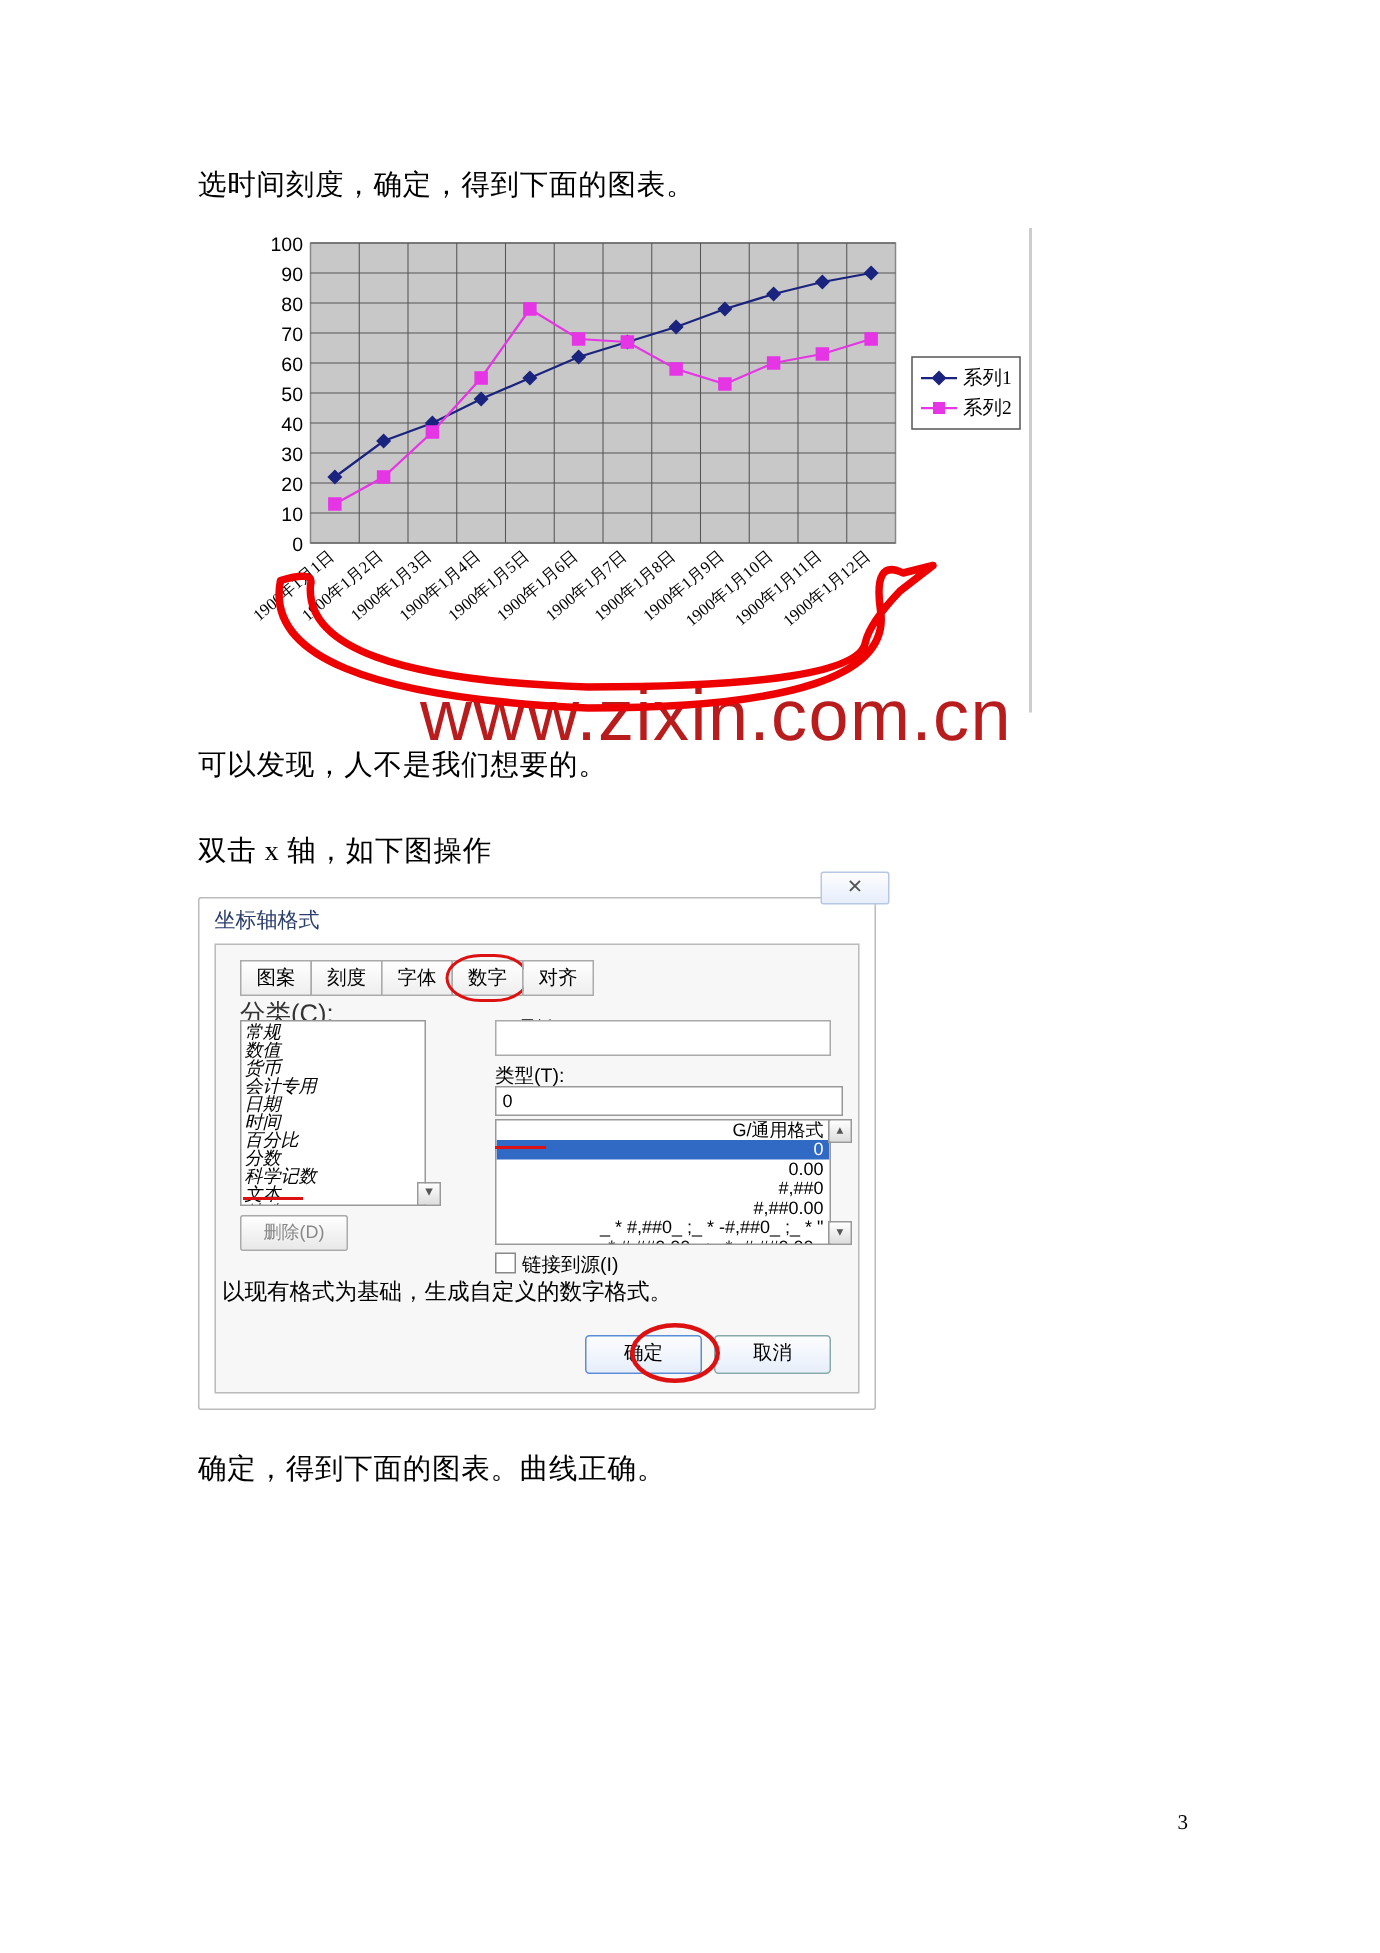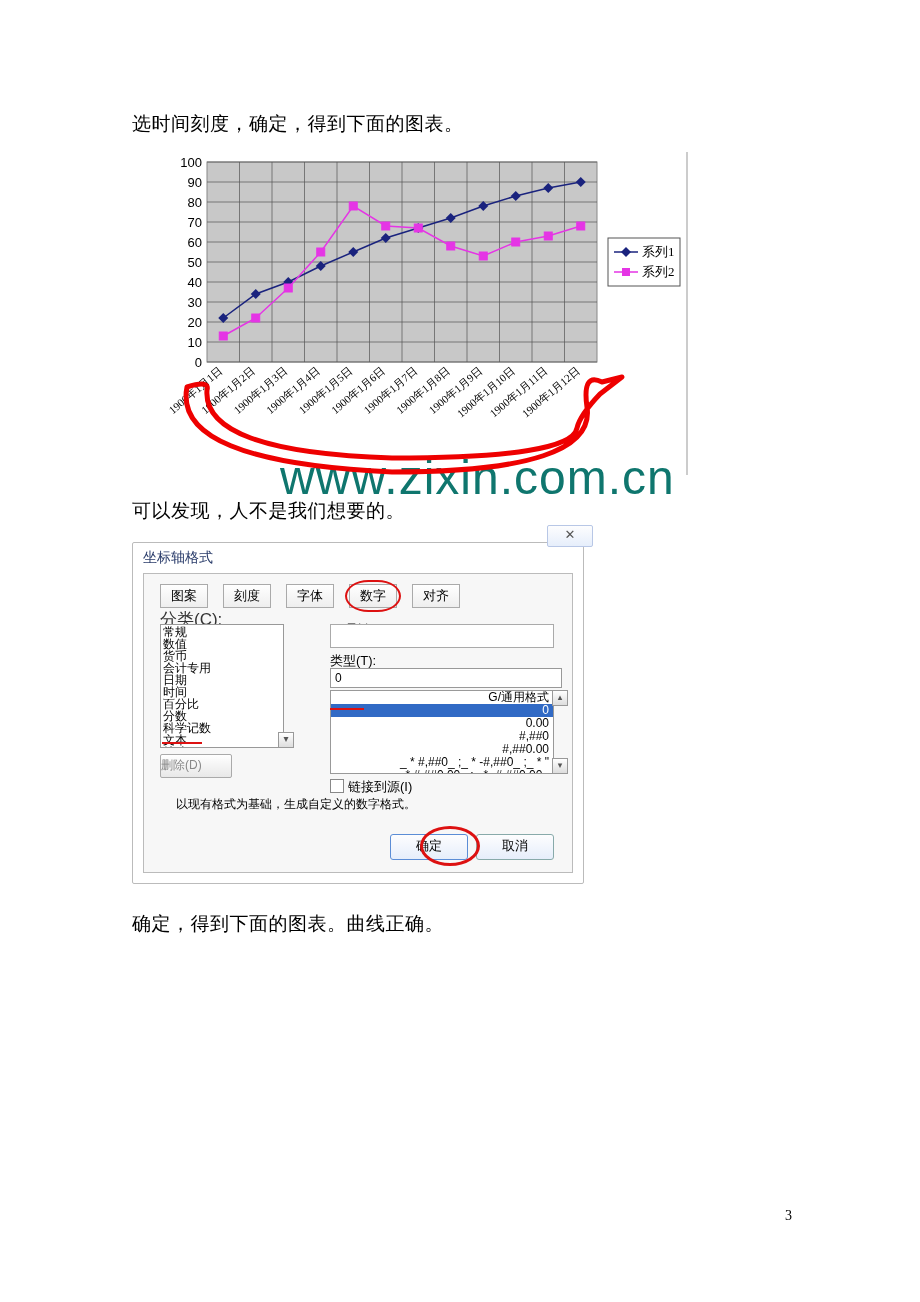--- a/index.html
+++ b/index.html
@@ -3,47 +3,47 @@
 <meta charset="utf-8">
 <style>
   html, body { margin:0; padding:0; background:#fff; }
   body { width:920px; height:1302px; position:relative; font-family:"SimSun","宋体",serif; color:#000; }
   .page { position:absolute; left:132px; top:108px; width:660px; }
   .line { font-size:19px; line-height:1.7; letter-spacing:0.5px; }
 
   
   .chart-wrap { position:relative; width:554px; height:323px; margin-top:12px; border-right:2px solid #ccc; }
   .chart-svg { position:absolute; left:0; top:0; }
-  .watermark { position:absolute; left:280px; top:450px; font-size:48px; color:#0f766e; font-family:Arial,sans-serif; letter-spacing:1px; pointer-events:none; }
+  .watermark { position:absolute; left:280px; top:450px; font-size:48px; color:#b91c1c; font-family:Arial,sans-serif; letter-spacing:1px; pointer-events:none; }
 
   
   .dialog { position:relative; width:450px; height:340px; margin-top:14px; background:#fff; border:1px solid #bbb; border-radius:2px; font-family:"SimSun","Microsoft YaHei",sans-serif; font-size:13px; }
   .dlg-title { position:absolute; left:10px; top:6px; color:#2b3d6b; font-size:14px; }
   .dlg-close { position:absolute; right:-10px; top:-18px; width:44px; height:20px; border:1px solid #b8c7e6; background:linear-gradient(#fdfdfe,#e6eefb); border-radius:2px; text-align:center; font-size:13px; color:#555; line-height:18px; }
   .dlg-inner { position:absolute; left:10px; top:30px; right:10px; bottom:10px; border:1px solid #bbb; background:#f7f7f7; }
-  .tabs { position:absolute; left:16px; top:10px; display:flex; gap:16px;text-align:right; }
+  .tabs { position:absolute; left:16px; top:10px; display:flex; gap:0;text-align:right; }
   .tab { border:1px solid #aaa; background:linear-gradient(#fff,#eee); padding:2px 10px; font-size:13px; margin-right:-1px; position:relative; }
   .tab-circled::after { content:""; position:absolute; left:-5px; top:-5px; right:-5px; bottom:-5px; border:2.5px solid #d11; border-radius:50%/60%; pointer-events:none; }
   .cat-label { position:absolute; left:16px; top:34px; font-size:17px; color:#333; }
   .cat-list { position:absolute; left:16px; top:50px; width:118px; height:120px; border:1px solid #999; background:#fff; overflow:hidden; font-size:12px; line-height:12px; padding:1px 2px; }
-  .cat-list div { white-space:nowrap; }
+  .cat-list div { white-space:nowrap;font-style:italic; }
   .cat-scroll { position:absolute; left:134px; top:158px; width:14px; height:14px; border:1px solid #999; background:linear-gradient(#fff,#ddd); font-size:10px; text-align:center; line-height:12px; color:#555; }
-  .del-btn { position:absolute; left:16px; top:180px; width:70px; height:22px; border:1px solid #aaa; background:linear-gradient(#fff,#e8e8e8); font-size:12px; color:#888; text-align:left; line-height:20px; border-radius:2px; }
+  .del-btn { position:absolute; left:16px; top:180px; width:70px; height:22px; border:1px solid #aaa; background:linear-gradient(#fff,#e8e8e8); font-size:12px; color:#888; text-align:center; line-height:20px; border-radius:2px; }
   .ex-label { position:absolute; left:202px; top:34px; font-size:11px;margin-top:13px; }
   .ex-box { position:absolute; left:186px; top:50px; width:222px; height:22px; border:1px solid #aaa; background:#fff; }
   .type-label { position:absolute; left:186px; top:78px; font-size:13px; }
   .type-input { position:absolute; left:186px; top:94px; width:222px; height:18px; border:1px solid #999; background:#fff; font-size:12px; padding:0 4px; line-height:18px; }
   .fmt-list { position:absolute; left:186px; top:116px; width:222px; height:82px; border:1px solid #999; background:#fff; font-size:12px; line-height:13px; overflow:hidden;text-align:right; }
   .fmt-list div { padding:0 4px; white-space:nowrap; }
   .fmt-sel { background:#316ac5; color:#fff; }
   .fmt-scroll-up { position:absolute; left:408px; top:116px; width:14px; height:14px; border:1px solid #999; background:linear-gradient(#fff,#ddd); font-size:9px; line-height:12px; text-align:center; color:#555; }
   .fmt-scroll-dn { position:absolute; left:408px; top:184px; width:14px; height:14px; border:1px solid #999; background:linear-gradient(#fff,#ddd); font-size:9px; line-height:12px; text-align:center; color:#555; }
   .link-chk { position:absolute; left:186px; top:204px; font-size:13px; }
   .link-chk .box { display:inline-block; width:12px; height:12px; border:1px solid #888; background:#fff; vertical-align:-2px; margin-right:4px; }
-  .help-text { position:absolute; left:32px; top:222px; font-size:12px; }
+  .help-text { position:absolute; left:4px; top:222px; font-size:15px; }
   .ok-btn, .cancel-btn { position:absolute; bottom:12px; width:76px; height:24px; border:1px solid #8aa; background:linear-gradient(#fdfdfe,#e6eefb); font-size:13px; text-align:center; line-height:22px; border-radius:3px; }
   .ok-btn { right:104px; border-color:#5b8dd6; }
   .cancel-btn { right:18px; }
   .ok-circle { position:absolute; right:92px; bottom:6px; width:54px; height:34px; border:3px solid #d11; border-radius:50%; pointer-events:none; }
   .red-under-0 { position:absolute; left:186px; top:134px; width:34px; height:2.5px; background:#d11; }
   .red-under-custom { position:absolute; left:18px; top:168px; width:40px; height:2.5px; background:#d11; }
 
   .pagenum { position:absolute; right:128px; bottom:78px; font-size:14px; font-family:"Times New Roman",serif; }
 </style>
 </head>
@@ -155,20 +155,21 @@
       <text x="510" y="104" font-size="13" font-family="SimSun">系列1</text>
       <line x1="482" y1="120" x2="506" y2="120" stroke="#e535e5" stroke-width="1.5"></line>
       <rect x="490" y="116" width="8" height="8" fill="#e535e5"></rect>
       <text x="510" y="124" font-size="13" font-family="SimSun">系列2</text>
 
       <path d="M 55 235 Q 40 310 260 320 Q 465 320 455 255 Q 450 220 470 230 L 490 225 L 468 242 Q 448 263 445 276 Q 440 306 260 306 Q 70 300 75 238 Q 78 228 55 235 Z" fill="none" stroke="#e00" stroke-width="5" stroke-linejoin="round"></path>
     </svg>
   </div>
 
   <div class="line" style="margin-top:20px">可以发现，人不是我们想要的。</div>
+  <div class="line" style="margin-top:24px">双击 x 轴，如下图操作</div>
 
   <div class="dialog">
     <div class="dlg-title">坐标轴格式</div>
     <div class="dlg-close">✕</div>
 
     <div class="dlg-inner">
       <div class="tabs">
         <div class="tab">图案</div>
         <div class="tab">刻度</div>
         <div class="tab">字体</div>

